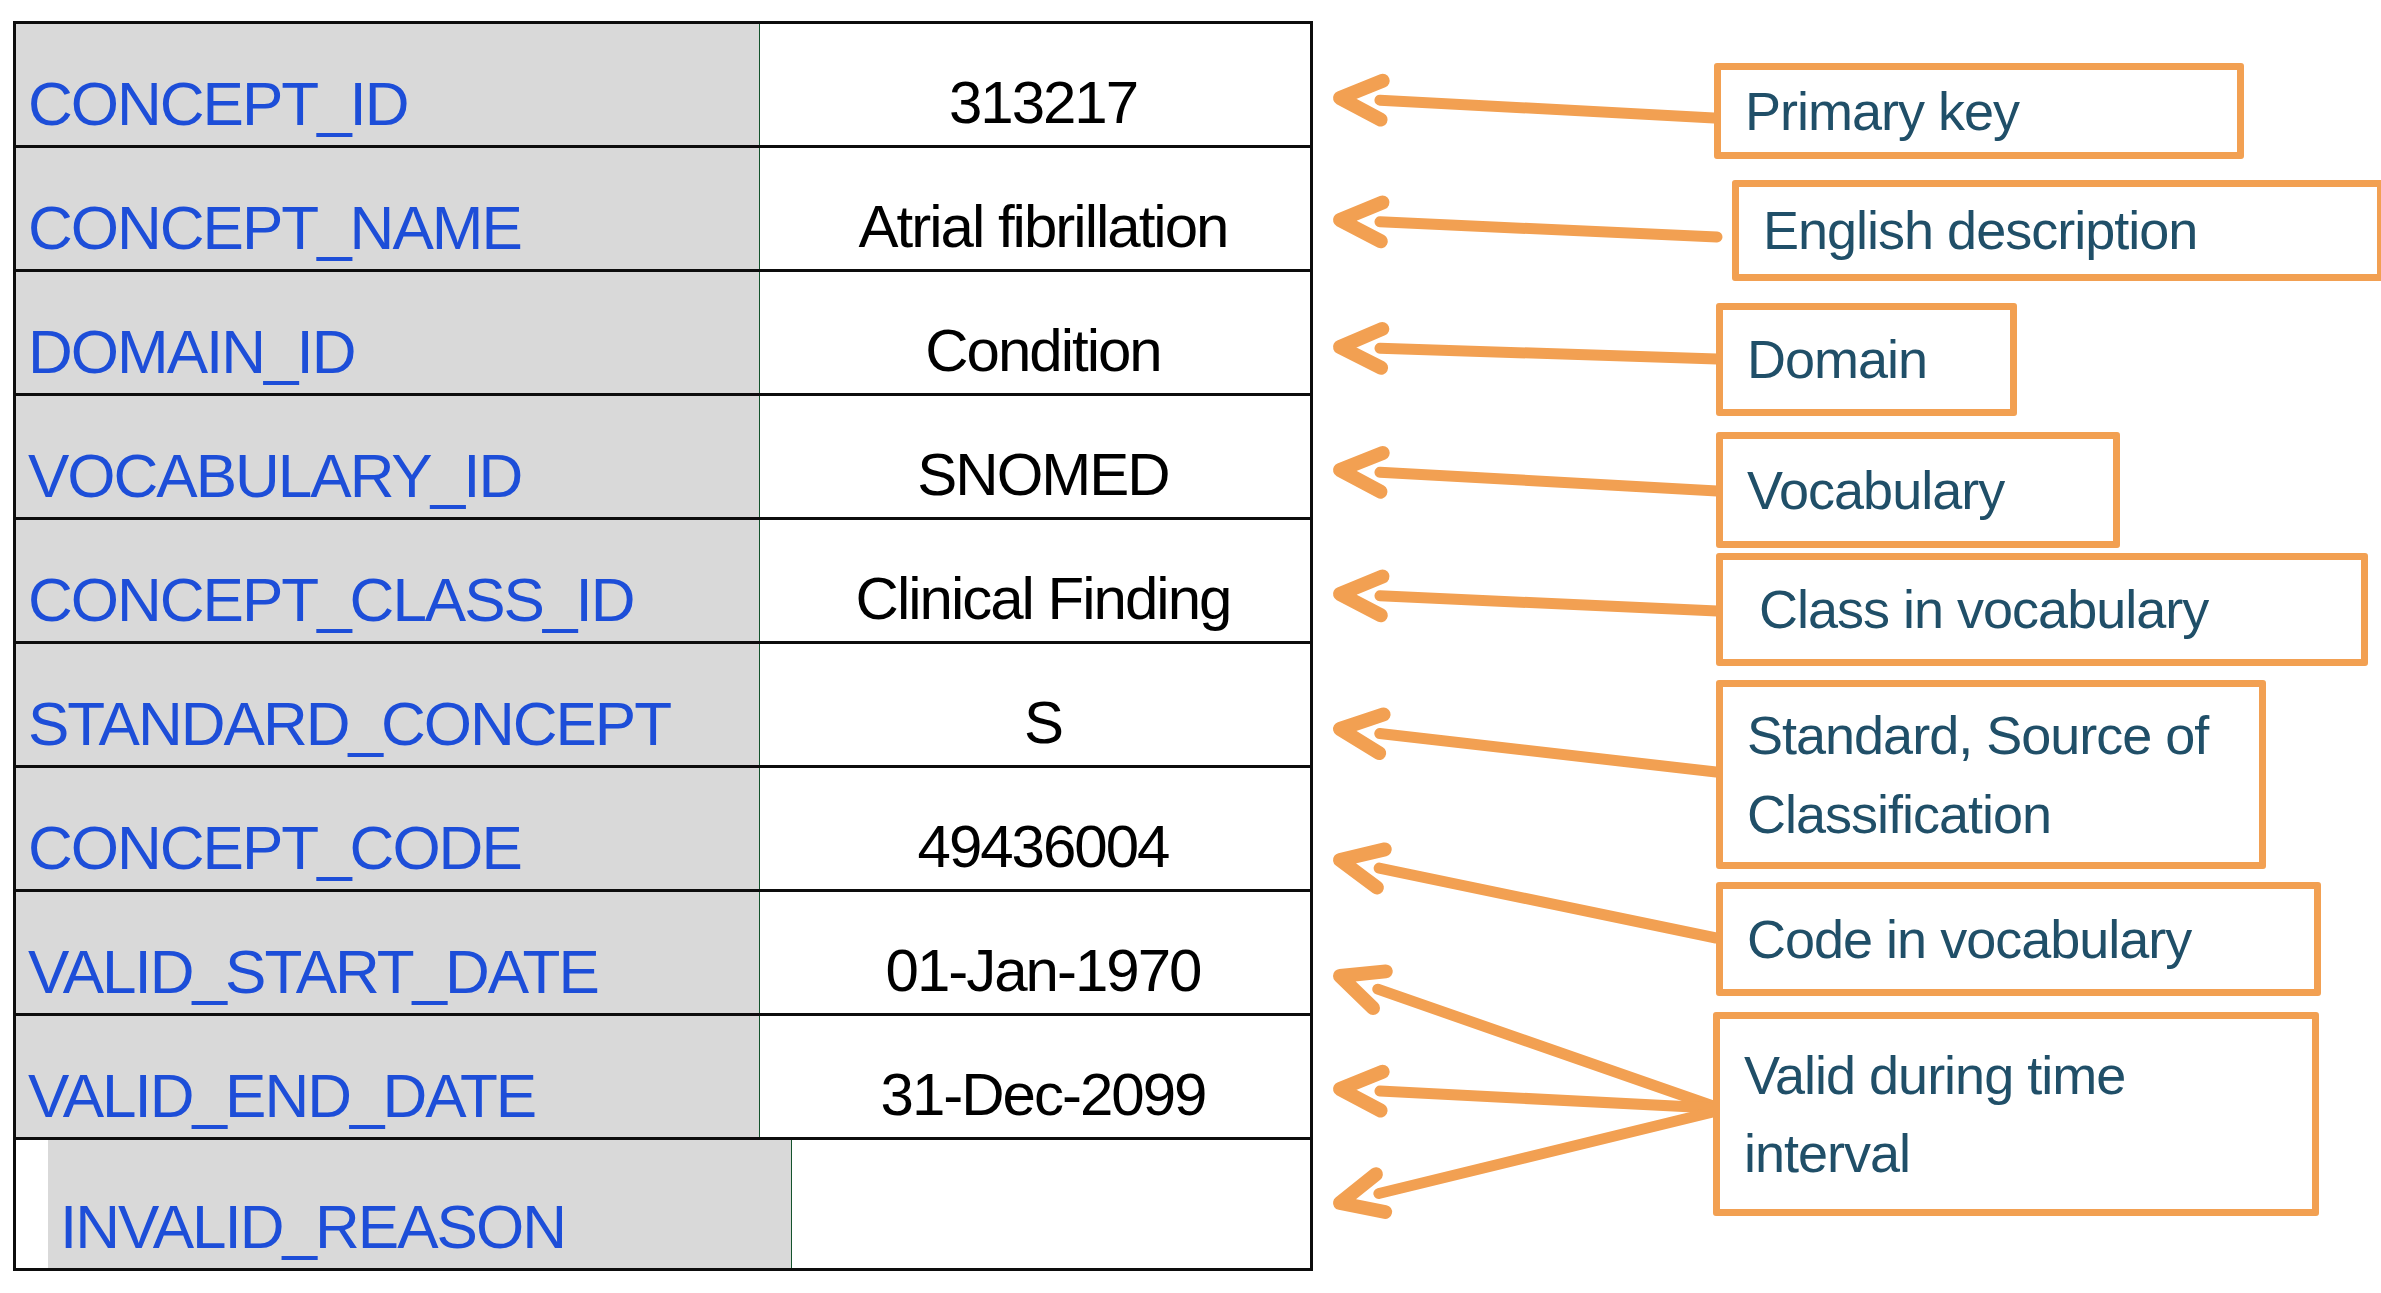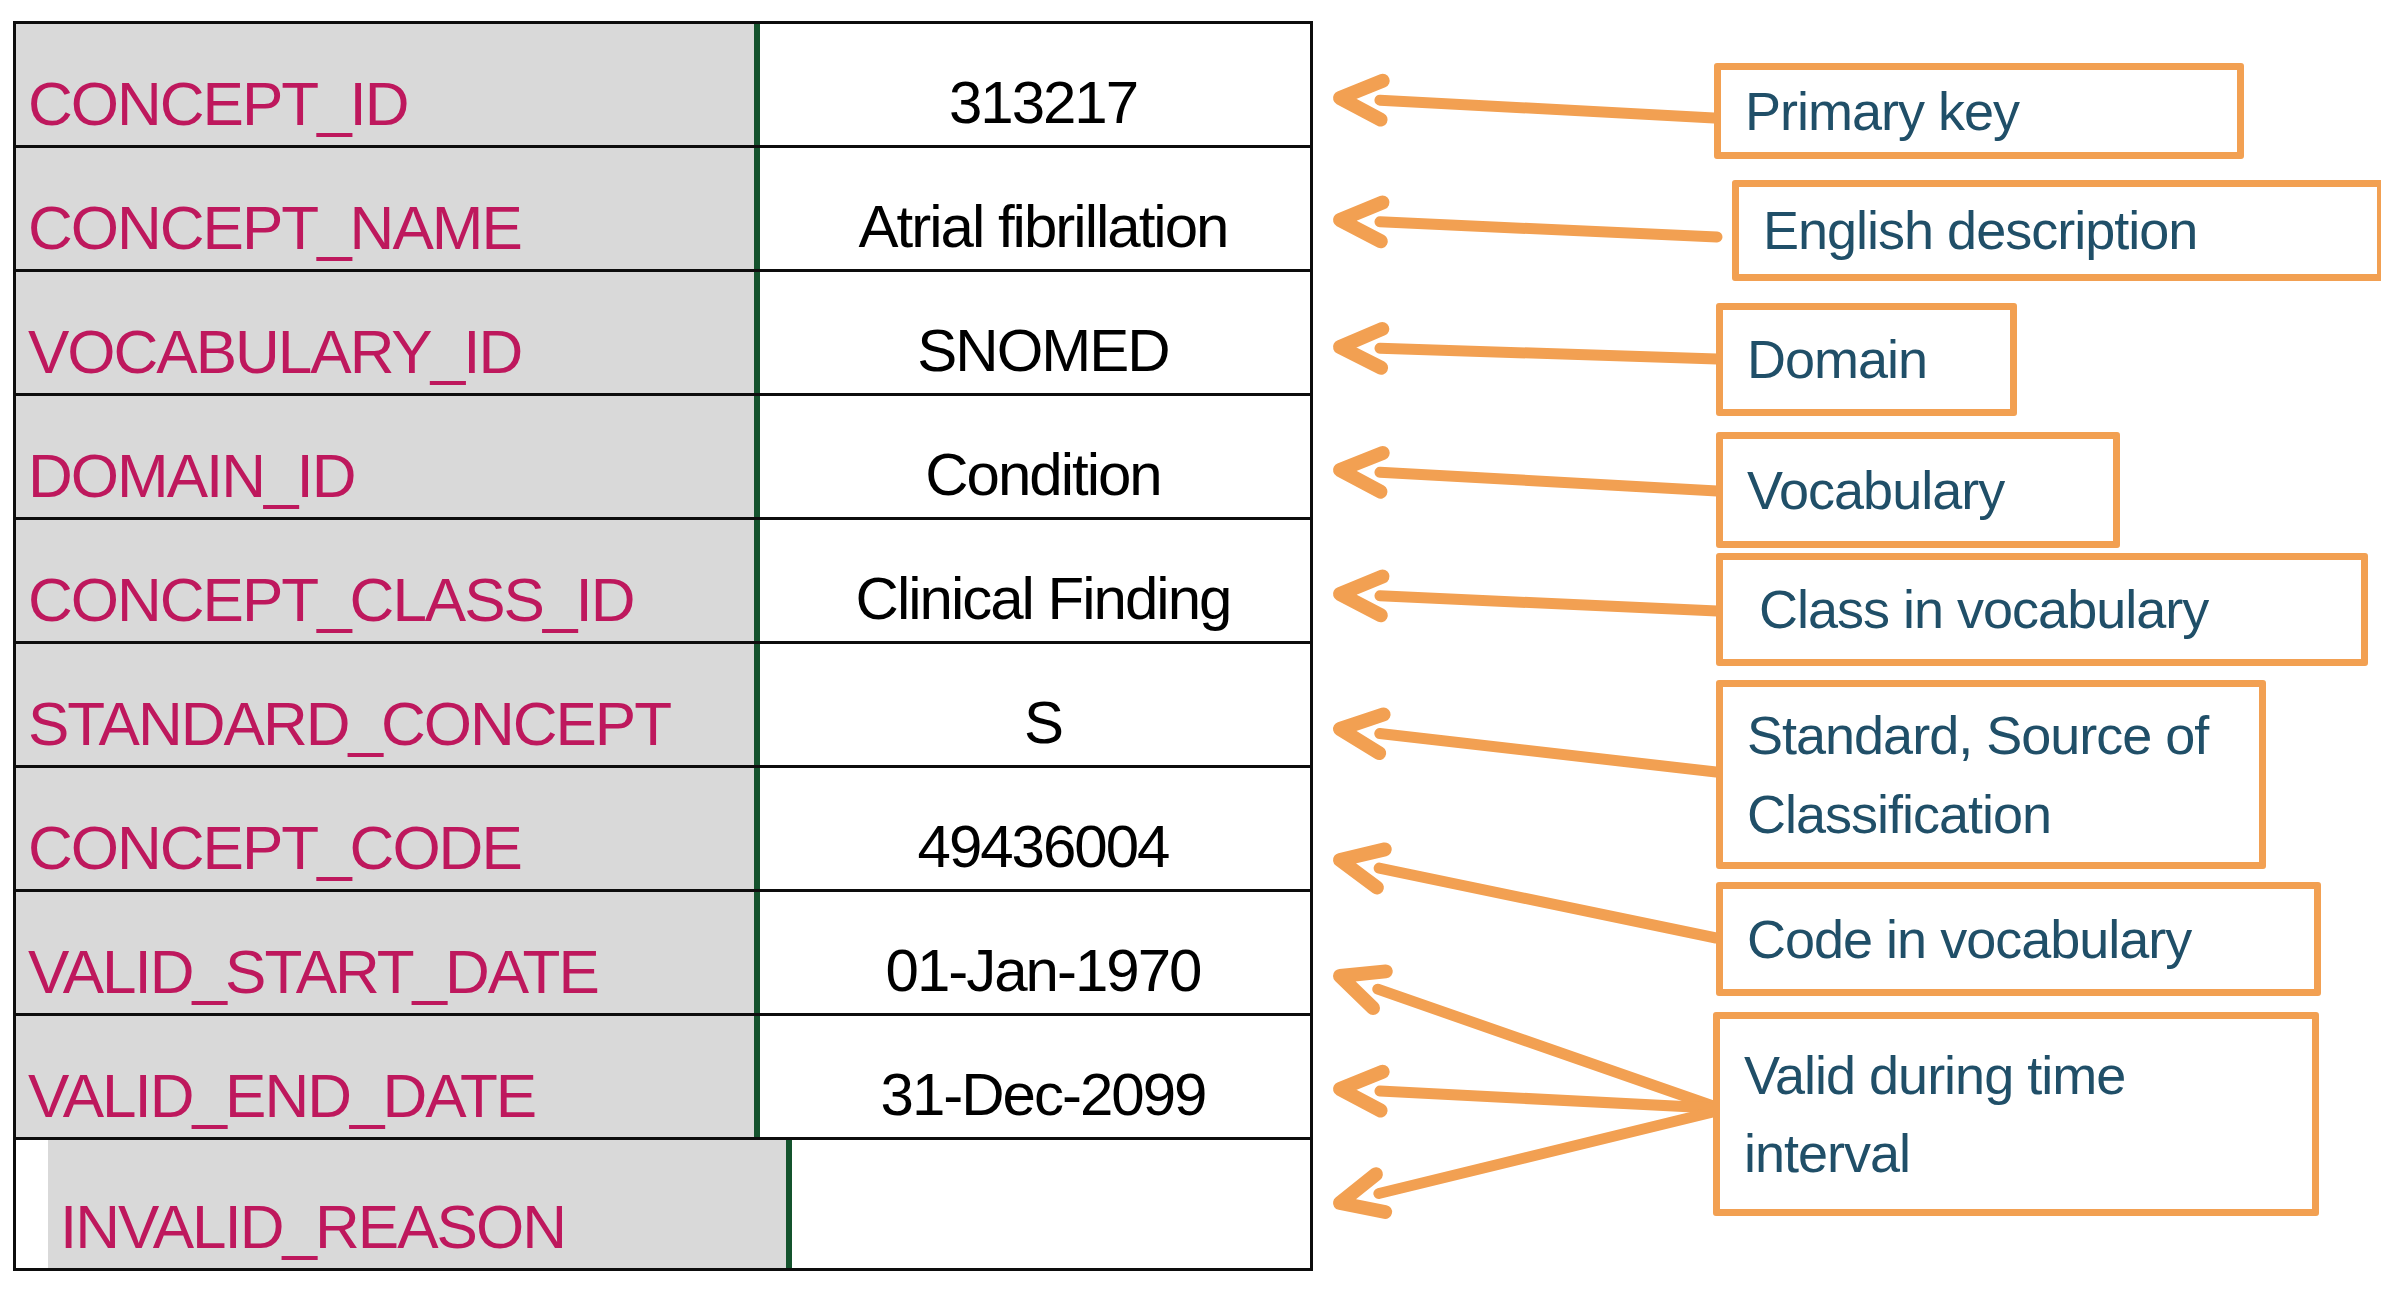--- a/index.html
+++ b/index.html
@@ -16,23 +16,23 @@
     box-sizing:border-box;
     border:3px solid #0d0d0d;
     background:#ffffff;
     display:flex;flex-direction:column;
   }
   .trow{display:flex;flex:0 0 auto;box-sizing:border-box;border-bottom:3px solid #0d0d0d;}
   .trow:last-child{border-bottom:none;flex:1 1 auto;}
   .cell{box-sizing:border-box;display:flex;align-items:flex-end;overflow:hidden;}
   .cell.field{
     background:#d9d9d9;
-    border-right:6px solid #14532d;
+    border-right:1px solid #14532d;
     padding:0 0 6px 12px;
-    font-size:62px;letter-spacing:-2px;color:#be185d;
+    font-size:62px;letter-spacing:-2px;color:#1d4ed8;
     white-space:nowrap;
   }
   .cell.value{
     background:#ffffff;
     justify-content:center;
     padding:0 4px 8px 20px;
     font-size:60px;letter-spacing:-2px;color:#000;
     white-space:nowrap;
   }
   
@@ -56,26 +56,26 @@
   <div id="concept-table" style="left: 13px; top: 21px; width: 1300px; height: 1250px;">
       <div class="trow" style="height: 124px;">
         <div class="cell field" style="width: 744px;">CONCEPT_ID</div>
         <div class="cell value" style="flex: 1 1 auto;">313217</div>
       </div>
       <div class="trow" style="height: 124px;">
         <div class="cell field" style="width: 744px;">CONCEPT_NAME</div>
         <div class="cell value" style="flex: 1 1 auto;">Atrial fibrillation</div>
       </div>
       <div class="trow" style="height: 124px;">
+        <div class="cell field" style="width: 744px;">DOMAIN_ID</div>
+        <div class="cell value" style="flex: 1 1 auto;">Condition</div>
+      </div>
+      <div class="trow" style="height: 124px;">
         <div class="cell field" style="width: 744px;">VOCABULARY_ID</div>
         <div class="cell value" style="flex: 1 1 auto;">SNOMED</div>
-      </div>
-      <div class="trow" style="height: 124px;">
-        <div class="cell field" style="width: 744px;">DOMAIN_ID</div>
-        <div class="cell value" style="flex: 1 1 auto;">Condition</div>
       </div>
       <div class="trow" style="height: 124px;">
         <div class="cell field" style="width: 744px;">CONCEPT_CLASS_ID</div>
         <div class="cell value" style="flex: 1 1 auto; border-radius: 7px;">Clinical Finding</div>
       </div>
       <div class="trow" style="height: 124px;">
         <div class="cell field" style="width: 744px;">STANDARD_CONCEPT</div>
         <div class="cell value" style="flex: 1 1 auto;">S</div>
       </div>
       <div class="trow" style="height: 124px;">

